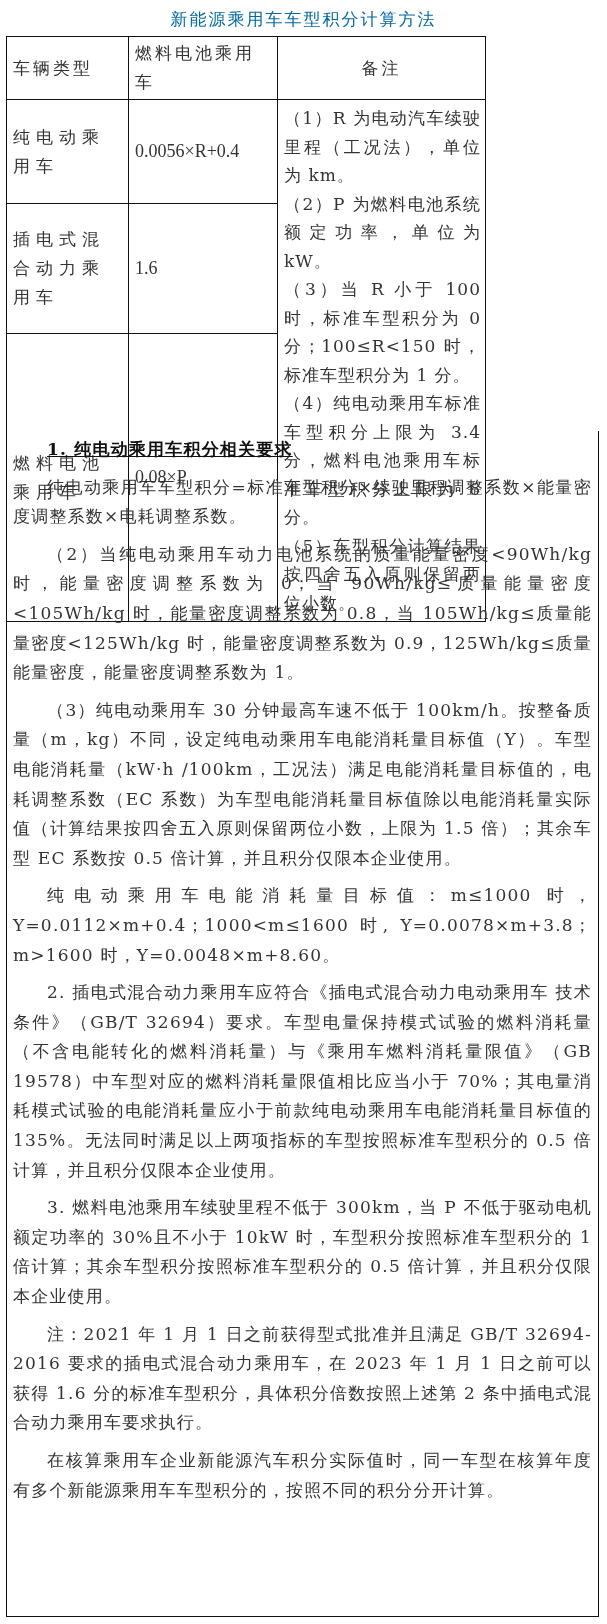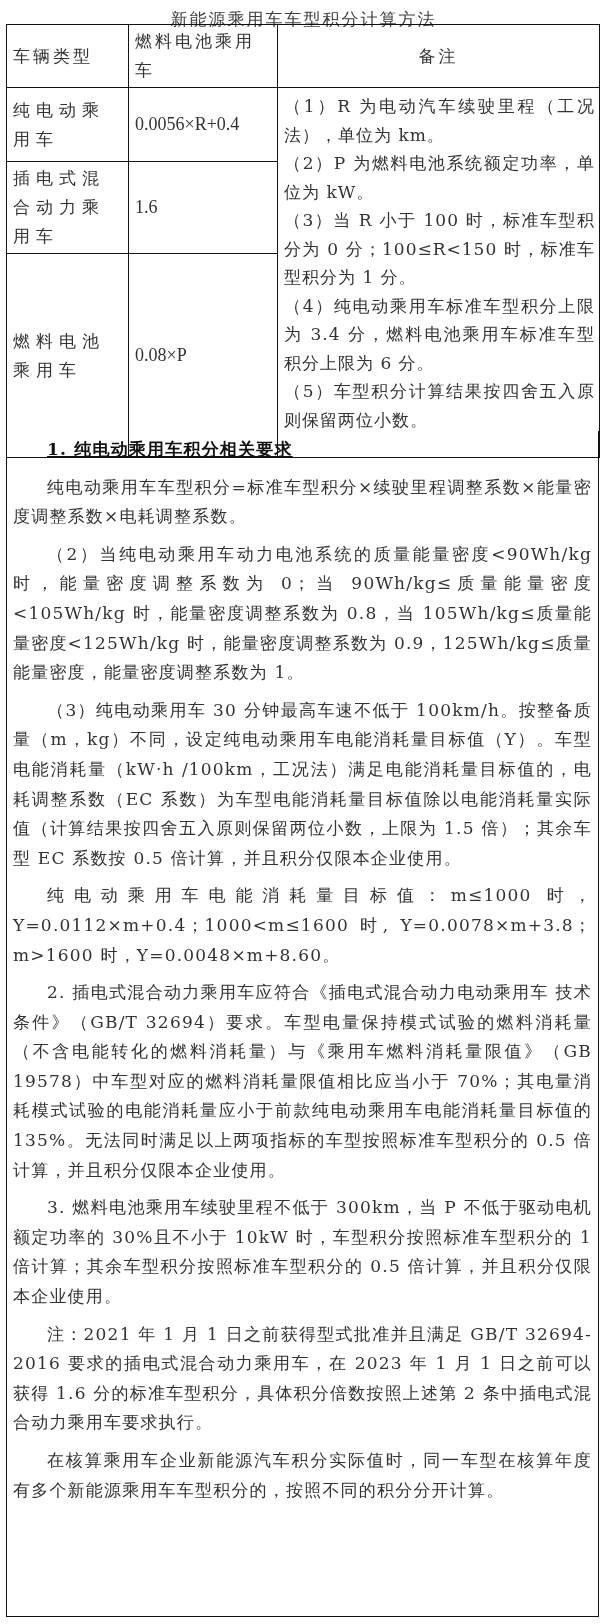--- a/index.html
+++ b/index.html
@@ -1,20 +1,20 @@
 <!DOCTYPE html>
 <html><head>
 <meta charset="utf-8">
 <style>
   html, body { margin:0; padding:0; background:#fff; }
   body { width:607px; height:1624px; position:relative; overflow:hidden;
          font-family:"DejaVu Serif","Liberation Serif",serif; color:#222; }
   .title { position:absolute; left:0; top:6px; width:607px; text-align:center;
-           font-size:17px; letter-spacing:2px; color:#404040; line-height:26px; }
-  table.t { position:absolute; left:6px; top:24px; width:594px; border-collapse:collapse;
+           font-size:17px; letter-spacing:2px; color:#0369a1; line-height:26px; }
+  table.t { position:absolute; left:6px; top:36px; width:480px; border-collapse:collapse;
             table-layout:fixed; }
   table.t td { border:1.5px solid #111; vertical-align:middle; padding:2px 6px;
                font-size:17px; line-height:29px; color:#333; }
   table.t td.c1 { width:109px; letter-spacing:6px; }
   table.t td.c2 { width:136px; font-family:"Liberation Serif",serif; font-size:18px; }
   table.t td.c3 { vertical-align:top; padding:4px 4px 4px 6px; }
   table.t tr.hdr td { height:24px; letter-spacing:3px; }
   table.t tr.hdr td.c3 { text-align:center; vertical-align:middle; padding:2px; }
   .note p { margin:0; line-height:28.5px; text-align:justify; letter-spacing:1px; }
   .box { position:absolute; left:6px; top:431px; width:591px; height:1185px;

